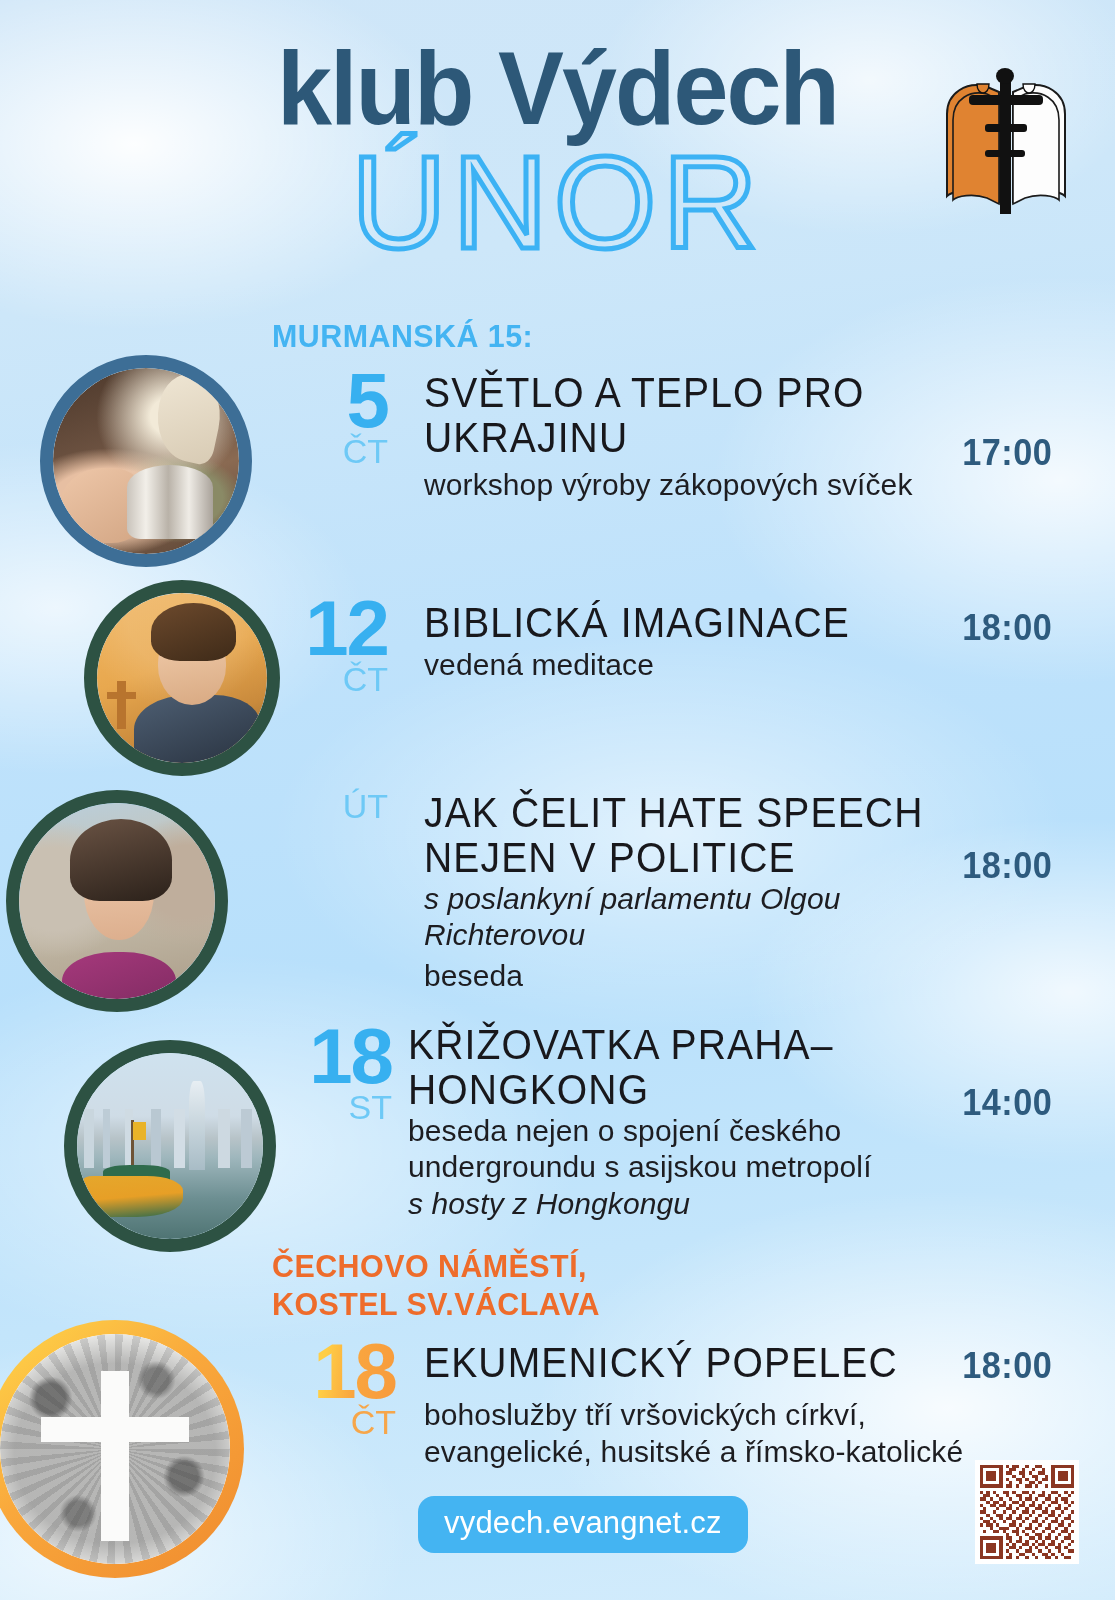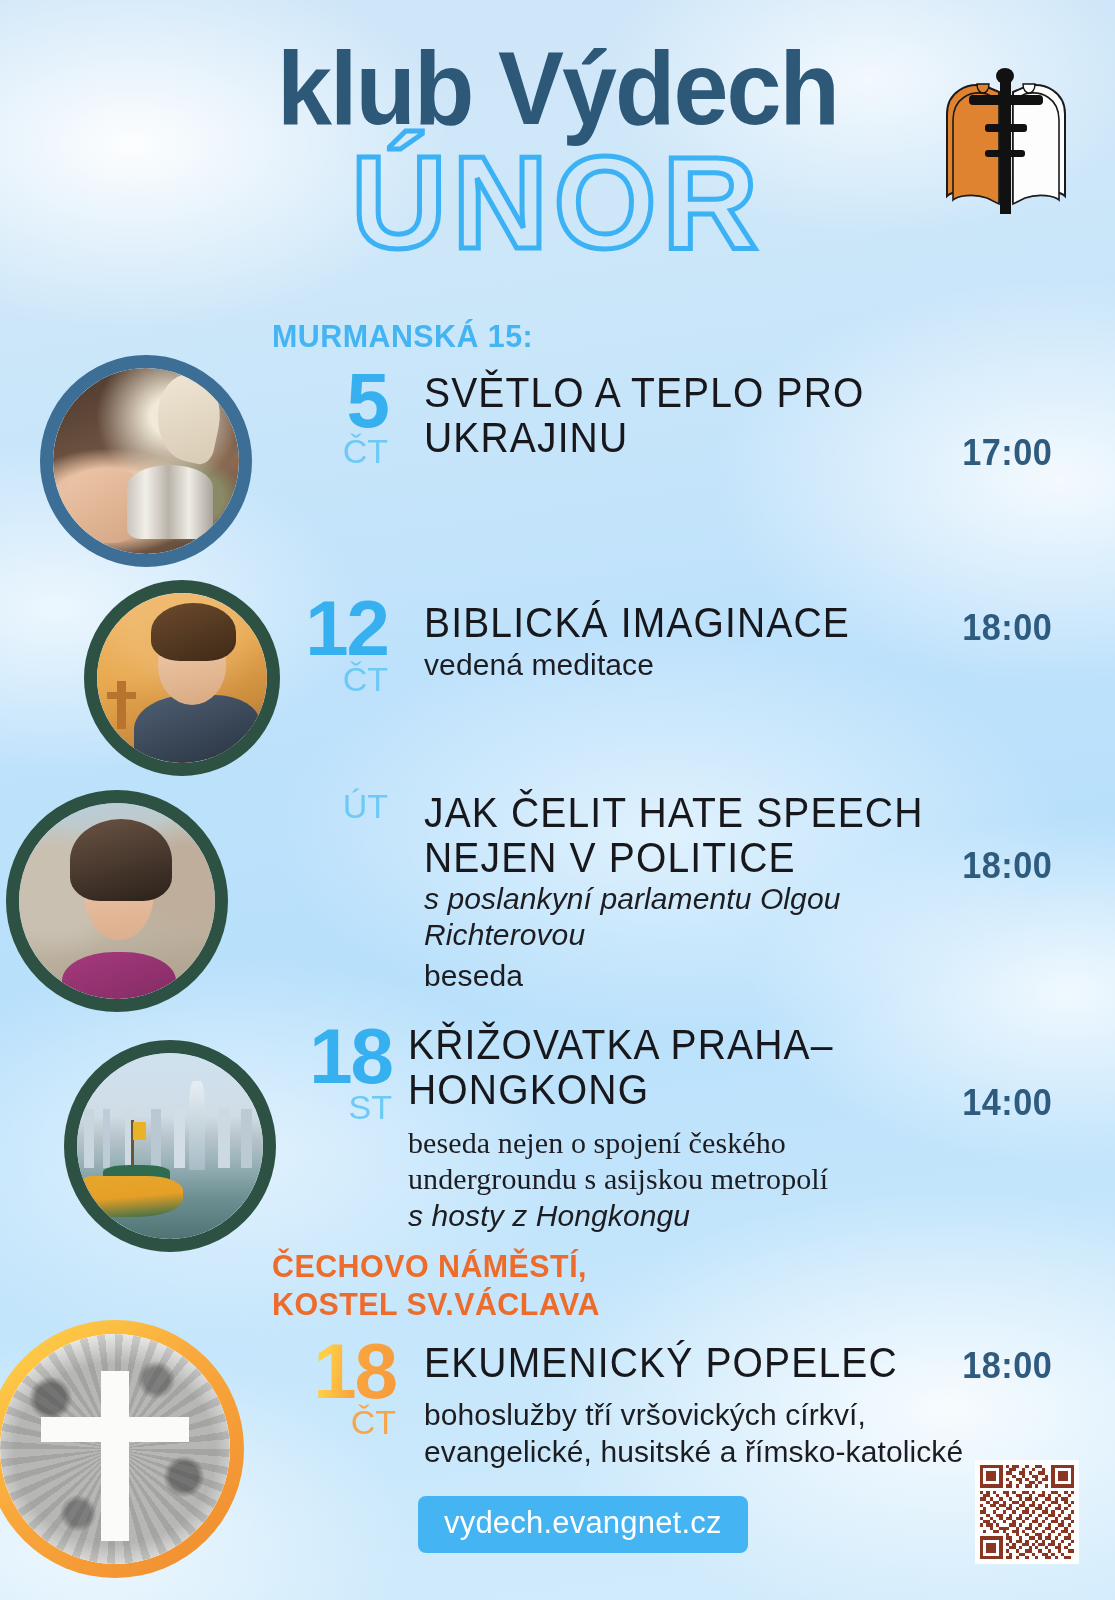--- a/index.html
+++ b/index.html
@@ -42,21 +42,21 @@
     font-weight: 700;
     letter-spacing: -2px;
     color: #2d5878;
     line-height: 1.0;
     transform: scaleX(0.95);
   }
   .month-title {
     margin-top: -6px;
     font-family: "Liberation Sans", sans-serif;
     font-size: 132px;
-    font-weight: 700;
+    font-weight: 400;
     letter-spacing: 6px;
     line-height: 1.05;
     color: transparent;
     -webkit-text-stroke: 5px #3cb2f4;
     text-shadow: none;
   }
 
   
   .logo {
     position: absolute;
@@ -234,21 +234,21 @@
     letter-spacing: 0.5px;
     transform: scaleX(0.95);
   }
 
   
   .url-pill {
     position: absolute;
     left: 418px; top: 1496px;
     padding: 9px 26px 12px 26px;
     background: #44b4f2;
-    border-radius: 8px;
+    border-radius: 16px;
     color: #ffffff;
     font-size: 31px;
     letter-spacing: 0.2px;
   }
 
   
   .qr {
     position: absolute;
     right: 36px; bottom: 36px;
     width: 104px; height: 104px;
@@ -327,20 +327,21 @@
 
   <div class="section-heading sh-blue" style="left:272px; top:318px;">MURMANSKÁ 15:</div>
 
   <div class="event">
     <div class="day-block" style="left:292px; top:366px; width:96px;">
       <span class="day-num">5</span>
       <span class="day-abbr">ČT</span>
     </div>
     <div class="event-body" style="left:424px; top:370px; width:520px;">
       <div class="event-title">SVĚTLO A TEPLO PRO UKRAJINU</div>
+      <div class="event-desc" style="margin-top:6px;">workshop výroby zákopových svíček</div>
     </div>
     <div class="event-time" style="left:960px; top:432px;">17:00</div>
   </div>
 
   <div class="event">
     <div class="day-block" style="left:268px; top:594px; width:120px;">
       <span class="day-num">12</span>
       <span class="day-abbr">ČT</span>
     </div>
     <div class="event-body" style="left:424px; top:600px; width:540px;">
@@ -362,21 +363,21 @@
     <div class="event-time" style="left:960px; top:845px;">18:00</div>
   </div>
 
   <div class="event">
     <div class="day-block" style="left:272px; top:1022px; width:120px;">
       <span class="day-num">18</span>
       <span class="day-abbr">ST</span>
     </div>
     <div class="event-body" style="left:408px; top:1022px; width:540px;">
       <div class="event-title">KŘIŽOVATKA PRAHA–HONGKONG</div>
-      <div class="event-desc" style="margin-top:12px;font-family:Liberation Serif, serif;">beseda nejen o spojení českého undergroundu s asijskou metropolí</div>
+      <div class="event-desc" style="margin-top:0;">beseda nejen o spojení českého undergroundu s asijskou metropolí</div>
       <div class="event-desc italic">s hosty z Hongkongu</div>
     </div>
     <div class="event-time" style="left:960px; top:1082px;">14:00</div>
   </div>
 
   <div class="section-heading sh-orange" style="left:272px; top:1248px;">
     <div>ČECHOVO NÁMĚSTÍ,</div>
     <div>KOSTEL SV.VÁCLAVA</div>
   </div>
 

